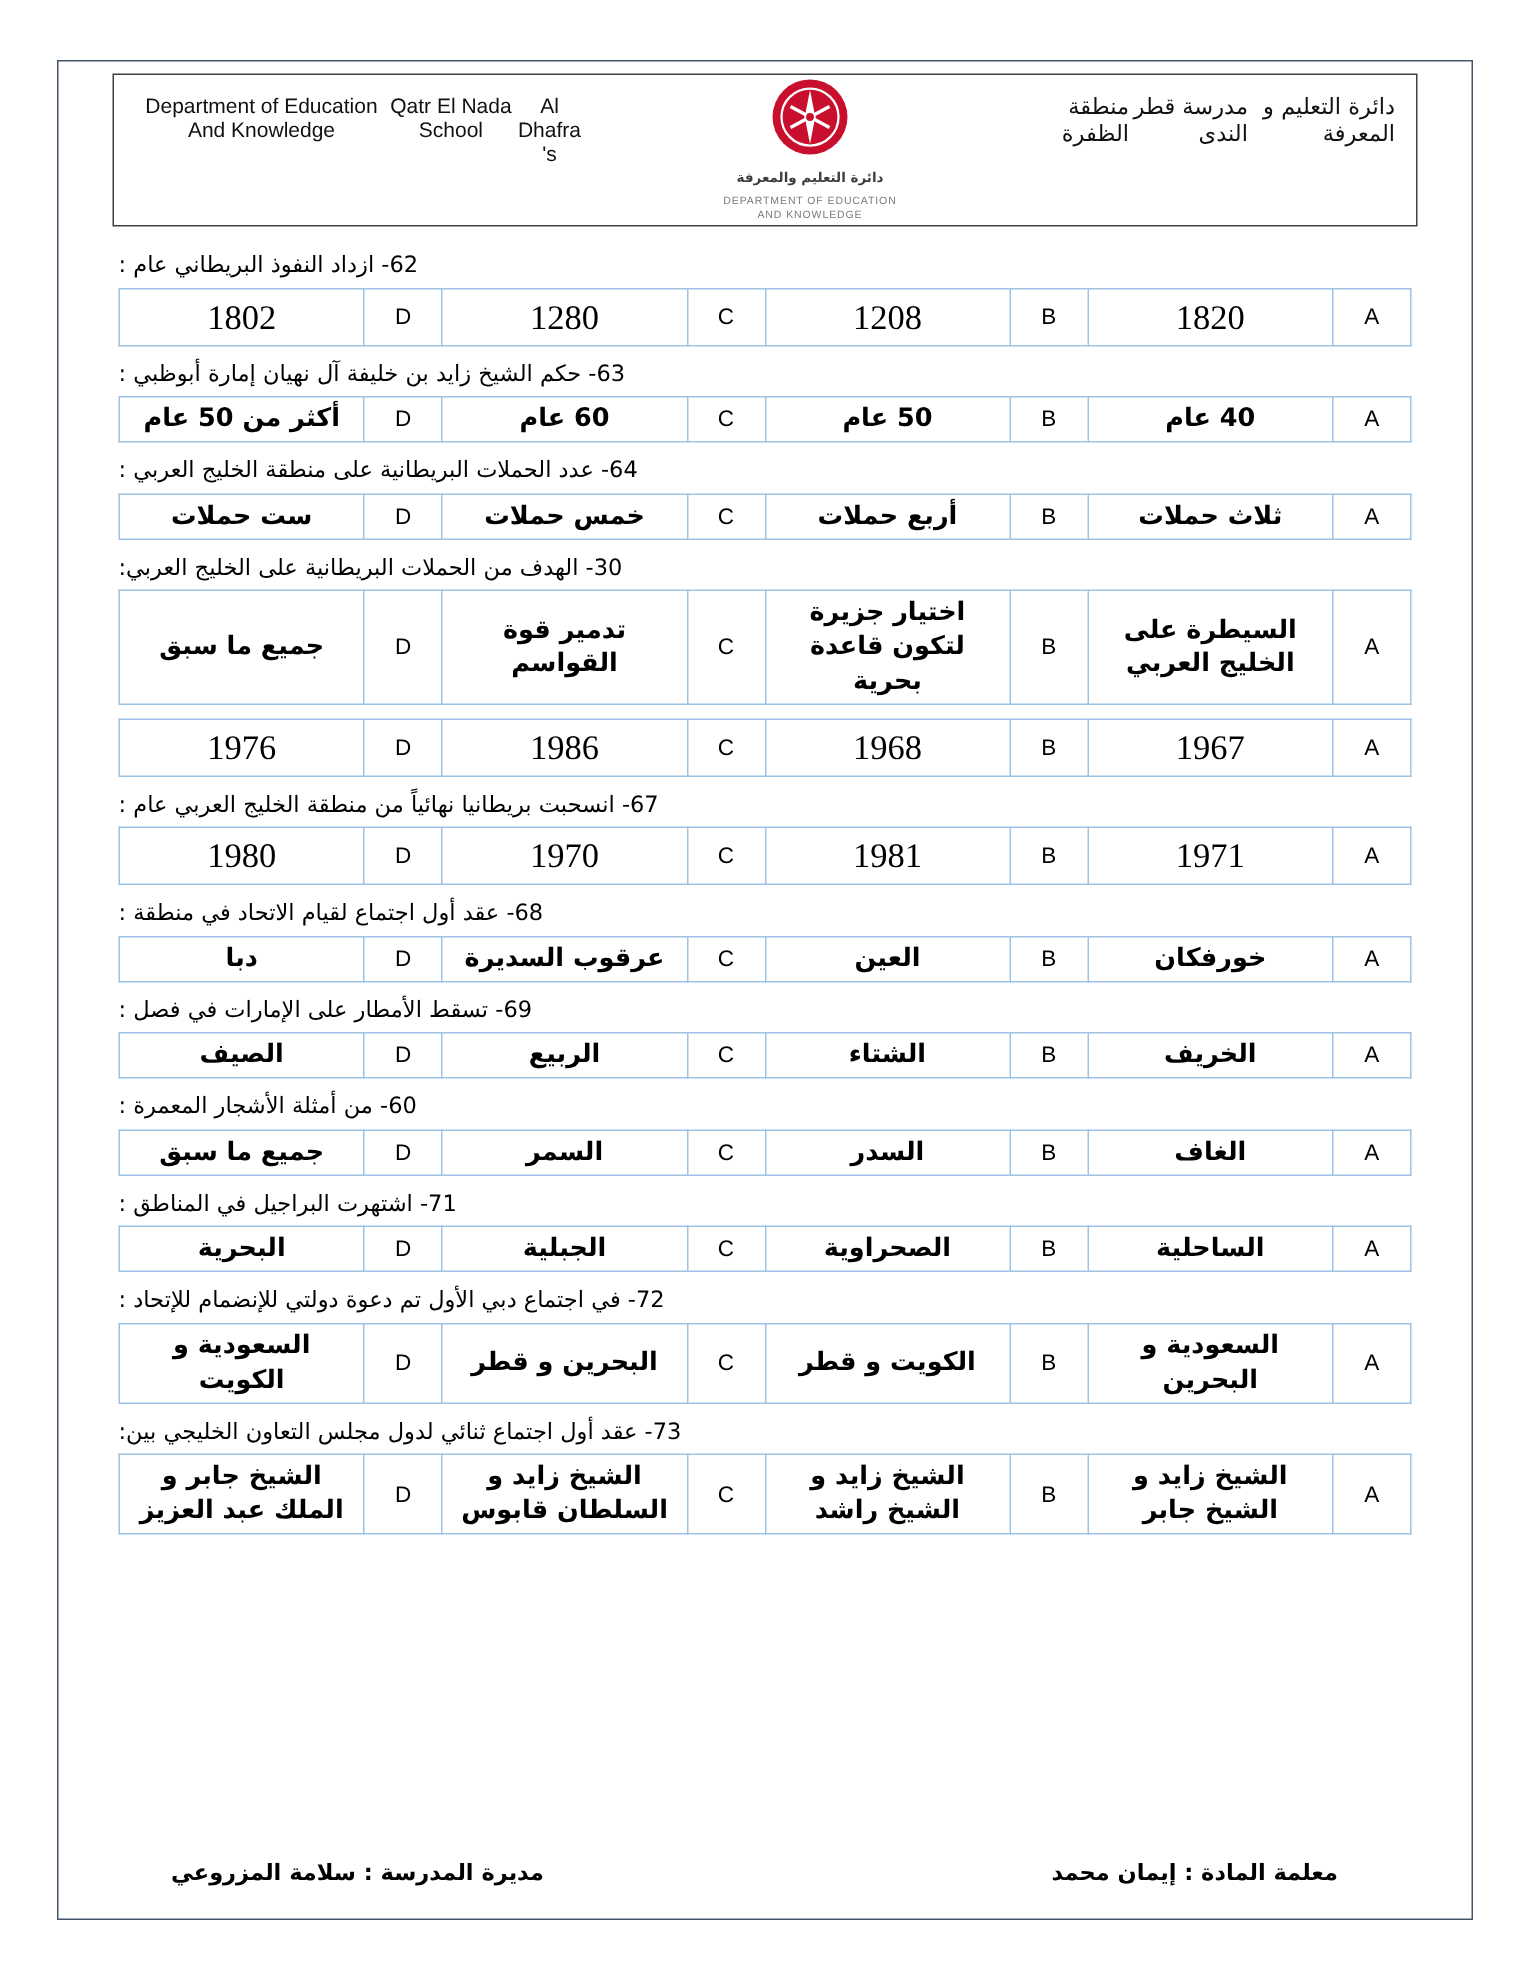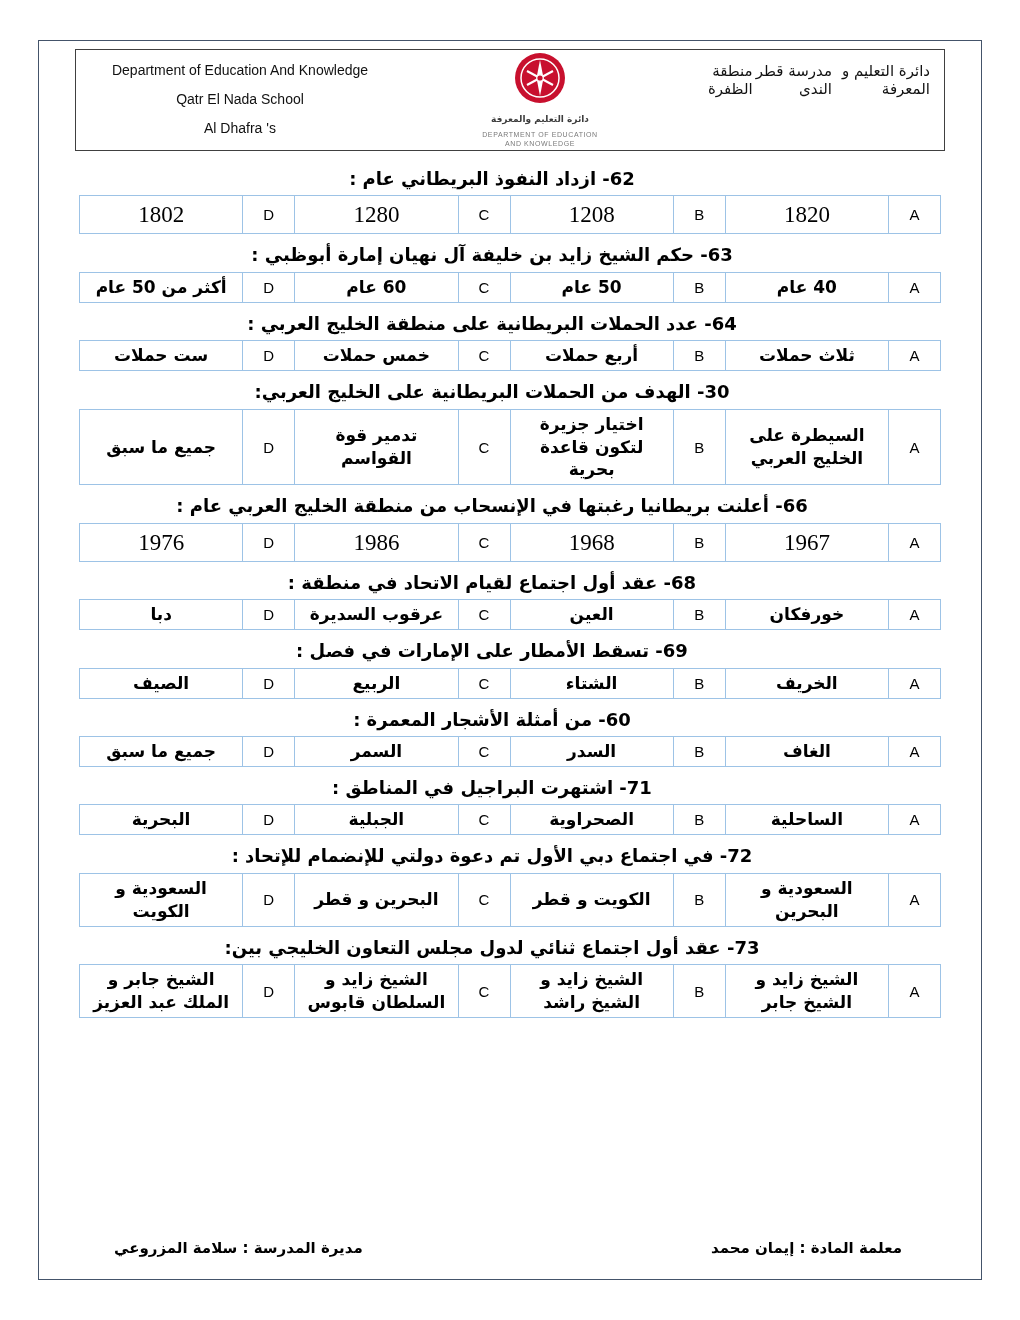--- a/index.html
+++ b/index.html
@@ -21,21 +21,21 @@
     height: 102px;
     border: 1px solid #404040;
     display: flex;
     align-items: stretch;
     justify-content: space-between;
     padding: 8px 14px;
   }
   .header-left {
     width: 300px;
     display: flex;
-    flex-direction: column;
+    flex-direction: row;
     justify-content: space-between;
     padding: 4px 0 6px 0;
     text-align: center;
     font-family: "Liberation Sans", sans-serif;
     font-size: 14px;
     color: #111;
   }
   .header-center {
     display: flex;
     flex-direction: column;
@@ -67,24 +67,24 @@
     direction: rtl;
     text-align: right;
     font-size: 15px;
     color: #111;
   }
   
   .questions { margin-top: 16px; padding: 0 40px; }
   .question-block { margin: 0; }
   .q-line {
     direction: rtl;
-    text-align: center;
+    text-align: left;
     padding-right: 36px;
-    font-size: 18px;
-    font-weight: 700;
+    font-size: 15px;
+    font-weight: 400;
     line-height: 1.3;
     margin: 6px 0 5px 0;
   }
   table.answers {
     width: 100%;
     border-collapse: collapse;
     direction: rtl;
     table-layout: fixed;
     margin-bottom: 9px;
   }
@@ -107,21 +107,21 @@
     line-height: 1.35;
   }
   td.answer.num {
     font-family: "Liberation Serif", serif;
     font-weight: 400;
     font-size: 23px;
   }
   
   .footer {
     position: absolute;
-    left: 0; right: 4px; bottom: 22px;
+    left: 0; right: 14px; bottom: 22px;
     display: flex;
     justify-content: space-between;
     padding: 0 75px;
     font-size: 15px;
     font-weight: 700;
   }
   .footer span { direction: rtl; }
 </style>
 </head>
 <body>
@@ -224,37 +224,53 @@
               <td class="letter">C</td>
               <td class="answer">تدمير قوة القواسم</td>
               <td class="letter">D</td>
               <td class="answer">جميع ما سبق</td>
             </tr>
     </tbody>
         </table>
   </div>
 
   <div class="question-block">
-    <div class="q-line">66- أعلنت بريطانيا رغبتها في الإنسحاب من منطقة الخليج العربي عام :</div>
     <table class="answers">
       <tbody>
             <tr>
               <td class="letter">A</td>
               <td class="answer num">1967</td>
               <td class="letter">B</td>
               <td class="answer num">1968</td>
               <td class="letter">C</td>
               <td class="answer num">1986</td>
               <td class="letter">D</td>
               <td class="answer num">1976</td>
             </tr>
     </tbody>
         </table>
   </div>
 
+  <div class="question-block">
+    <div class="q-line">67- انسحبت بريطانيا نهائياً من منطقة الخليج العربي عام :</div>
+    <table class="answers">
+      <tbody>
+            <tr>
+              <td class="letter">A</td>
+              <td class="answer num">1971</td>
+              <td class="letter">B</td>
+              <td class="answer num">1981</td>
+              <td class="letter">C</td>
+              <td class="answer num">1970</td>
+              <td class="letter">D</td>
+              <td class="answer num">1980</td>
+            </tr>
+    </tbody>
+        </table>
+  </div>
 
   <div class="question-block">
     <div class="q-line">68- عقد أول اجتماع لقيام الاتحاد في منطقة :</div>
     <table class="answers">
       <tbody>
             <tr>
               <td class="letter">A</td>
               <td class="answer">خورفكان</td>
               <td class="letter">B</td>
               <td class="answer">العين</td>

